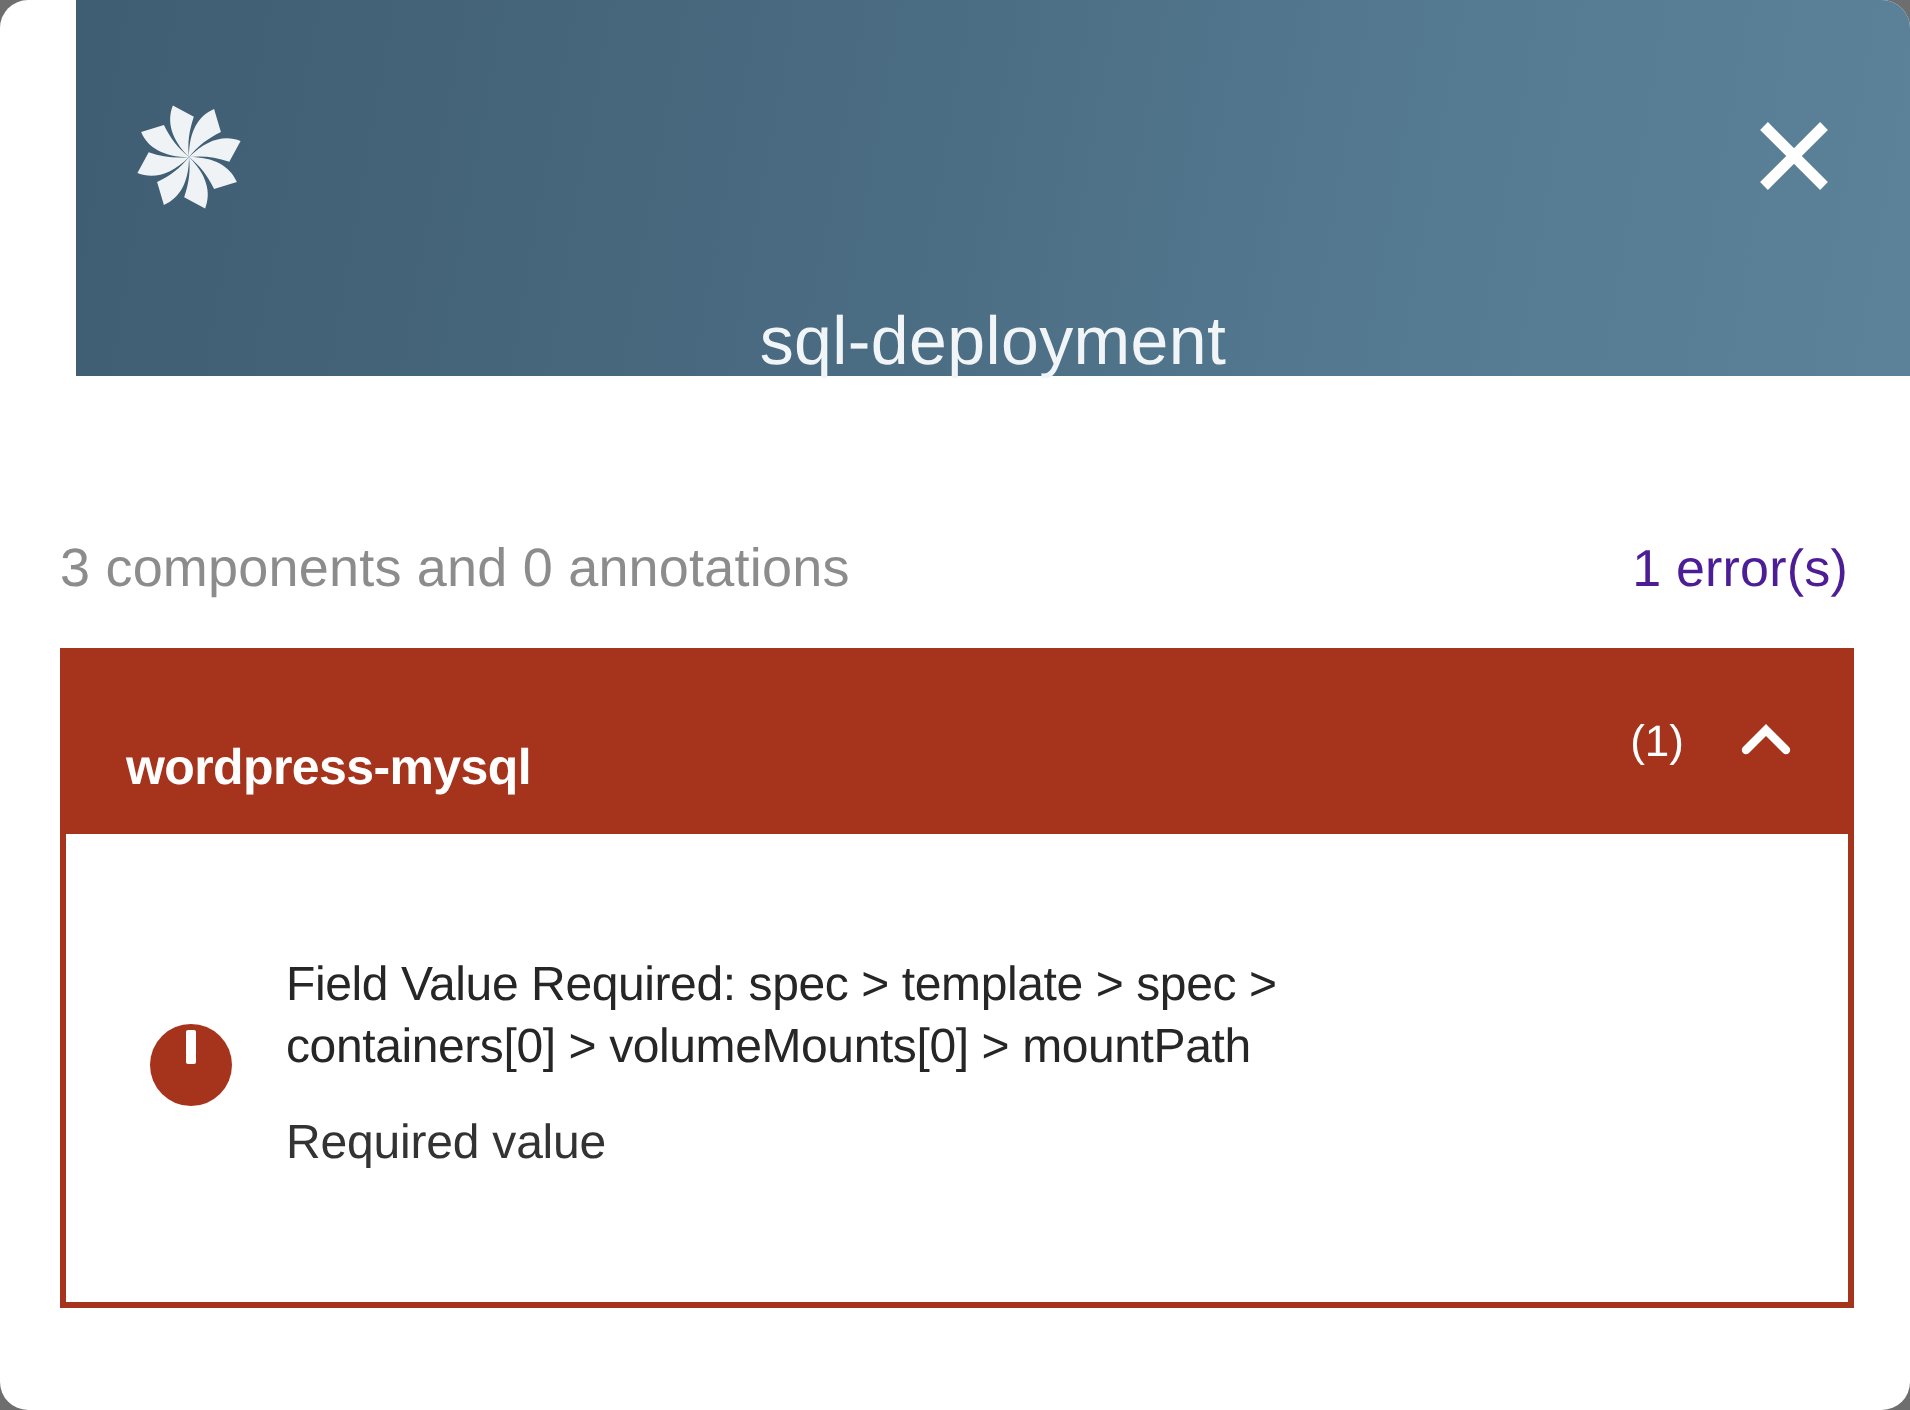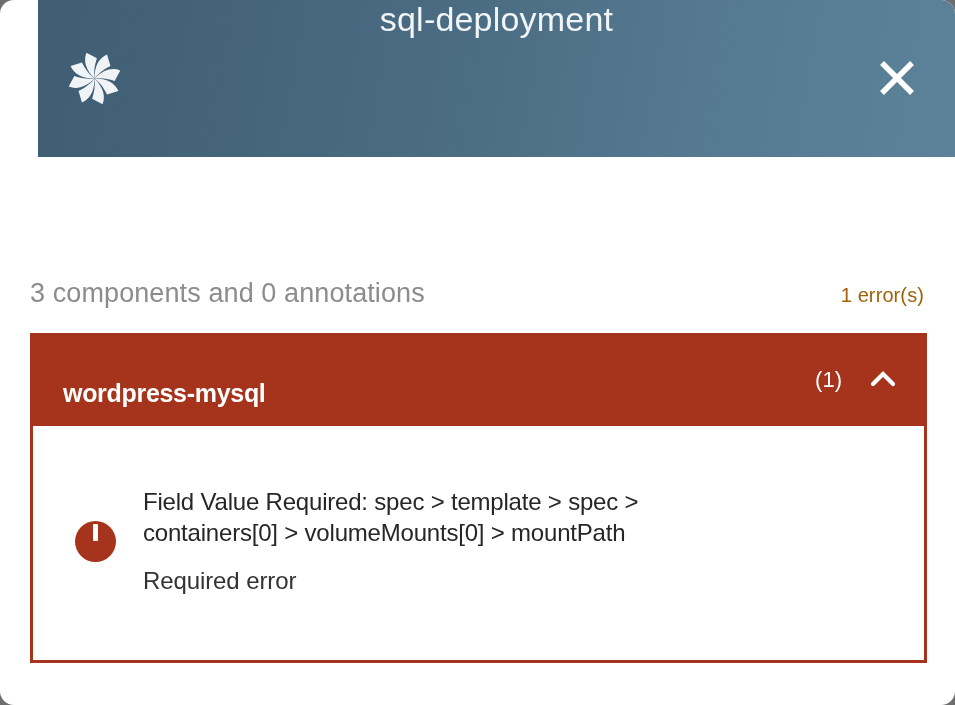--- a/index.html
+++ b/index.html
@@ -20,24 +20,24 @@
     height: 705px;
     background: #ffffff;
     border-radius: 14px;
     overflow: hidden;
     box-sizing: border-box;
   }
 
   
   #header {
     position: relative;
-    height: 157px;
+    height: 188px;
     background: linear-gradient(100deg, #3f5d73 0%, #496a80 40%, #557b92 75%, #5c8299 100%);
     display: flex;
-    align-items: flex-start;
+    align-items: flex-end;
     margin-left: 38px;
   }
 
   #logo {
     position: absolute;
     left: 28px;
     top: 50px;
     width: 57px;
     height: 57px;
     display: block;
@@ -72,33 +72,32 @@
     padding: 0 30px;
     box-sizing: border-box;
   }
 
   #summary-row {
     display: flex;
     align-items: baseline;
     justify-content: space-between;
     padding-top: 81px;
     padding-bottom: 0;
-    margin-top: 40px;
   }
 
   #components-count {
     color: #8c8c8c;
     font-size: 27px;
     font-weight: 400;
     letter-spacing: 0.1px;
   }
 
   #errors-count {
-    color: #a16207;
-    font-size: 20px;
+    color: #4c1d95;
+    font-size: 26px;
     font-weight: 400;
     letter-spacing: 0.1px;
     padding-right: 1px;
   }
 
   
   #error-group {
     margin-top: 24px;
     width: 897px;
   }
@@ -285,19 +284,19 @@
           <div id="error-icon">
             <span class="bang">
               <span class="bang-stem"></span>
               <span class="bang-dot"></span>
             </span>
           </div>
         </div>
 
         <div id="error-text-block">
           <div id="error-title">Field Value Required: spec &gt; template &gt; spec &gt; containers[0] &gt; volumeMounts[0] &gt; mountPath</div>
-          <div id="error-detail">Required error</div>
+          <div id="error-detail">Required value</div>
         </div>
 
       </div>
     </div>
   </div>
 </div>
 
 </body></html>

